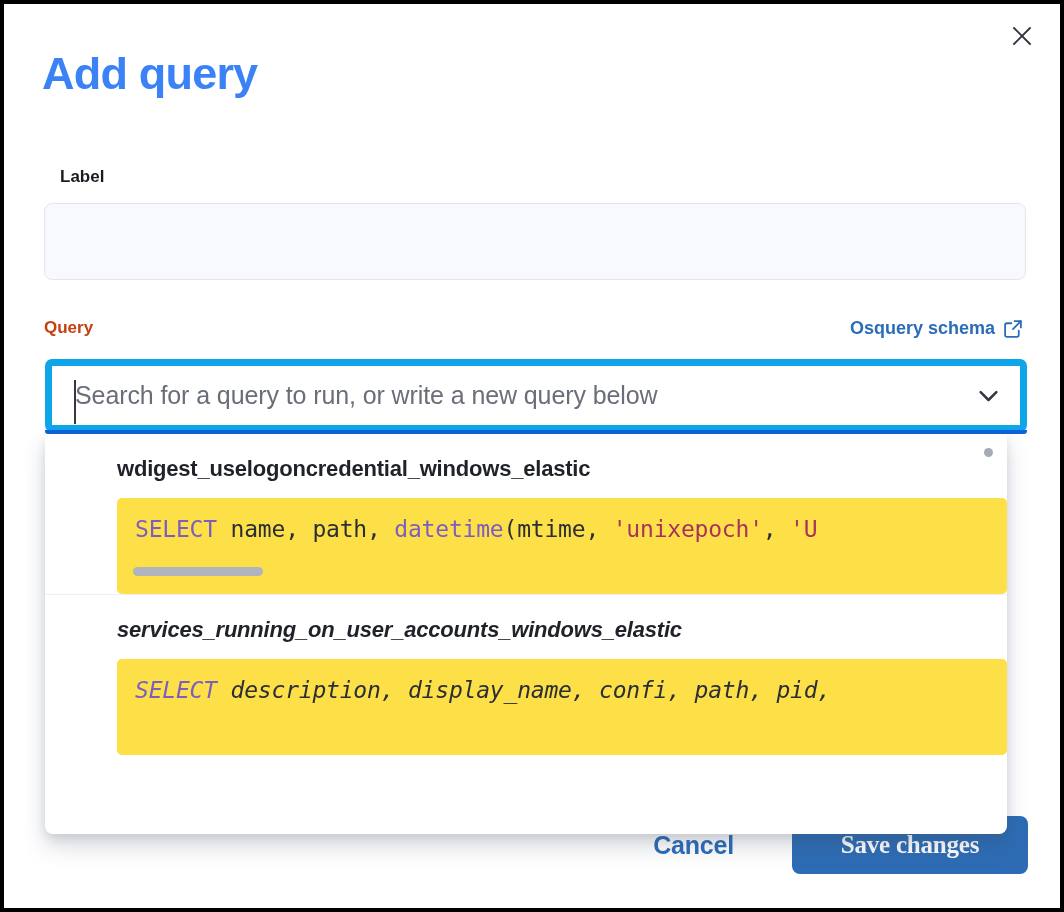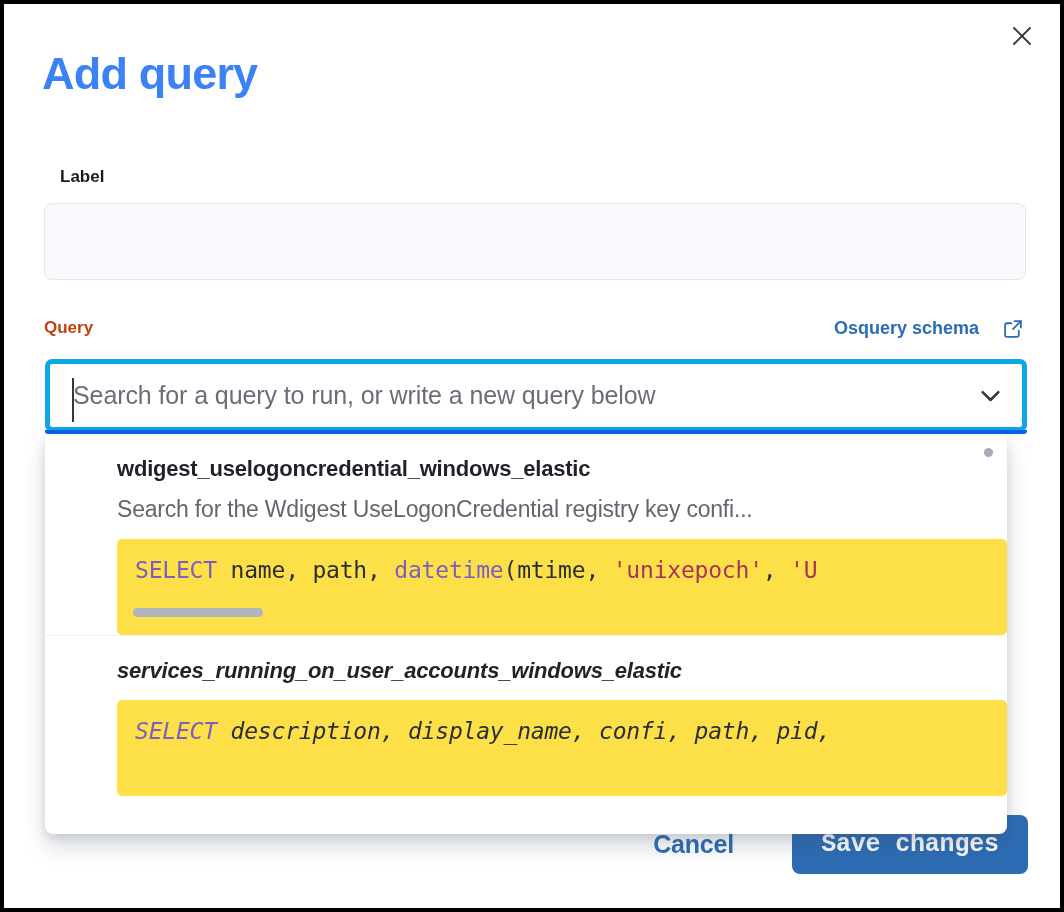--- a/index.html
+++ b/index.html
@@ -85,38 +85,38 @@
     font-size: 17px;
     font-weight: 700;
     color: #c2410c;
   }
   .schema-link {
     position: absolute;
     right: 36px;
     top: 313px;
     display: flex;
     align-items: center;
-    gap: 24px;
+    gap: 8px;
     font-size: 18px;
     font-weight: 700;
     color: #2a6cb8;
     text-decoration: none;
     cursor: pointer;
   }
   .schema-link svg { display: block; margin-top: 1px; }
 
   
   .combo-wrap {
     position: absolute;
     left: 41px;
     top: 355px;
     width: 982px;
     height: 73px;
     background: #ffffff;
-    border: 5px solid #0ea5e9;
+    border: 7px solid #0ea5e9;
     border-radius: 7px;
     display: flex;
     align-items: center;
     padding: 0 18px 0 20px;
     z-index: 10;
   }
   .combo-focus-bar {
     position: absolute;
     left: 41px;
     top: 426px;
@@ -251,21 +251,21 @@
   .btn-save {
     font-size: 25px;
     font-weight: 700;
     color: #ffffff;
     background: #2d6cb4;
     border: none;
     border-radius: 8px;
     padding: 15px 26px;
     margin-left: 24px;
     cursor: pointer;
-    font-family: Liberation Mono, monospace;
+    font-family: Liberation Serif, serif;
     letter-spacing: -0.2px;
     min-width: 236px;
   }
 </style>
 </head>
 <body>
 
 <div id="screen">
 
   <button class="close-btn">
@@ -308,21 +308,20 @@
   <div class="footer-actions">
     <button class="btn-cancel">Cancel</button>
     <button class="btn-save">Save changes</button>
   </div>
 
   <div class="dropdown">
     <div class="dd-scroll-dot"></div>
 
     <div class="dd-item">
       <div class="dd-title">wdigest_uselogoncredential_windows_elastic</div>
-      <div class="dd-desc">Search for the Wdigest UseLogonCredential registry key confi...</div>
       <div class="dd-code">
         <div class="dd-code-text"><span class="kw">SELECT</span><span> name, path, </span><span class="fn">datetime</span><span>(mtime, </span><span class="str">'unixepoch'</span><span>, </span><span class="str">'U</span></div>
         <div class="code-scrollbar"></div>
       </div>
     </div>
 
     <div class="dd-item">
       <div class="dd-title">services_running_on_user_accounts_windows_elastic</div>
       <div class="dd-code">
         <div class="dd-code-text"><span class="kw">SELECT</span><span> description, display_name, confi, path, pid,</span></div>

